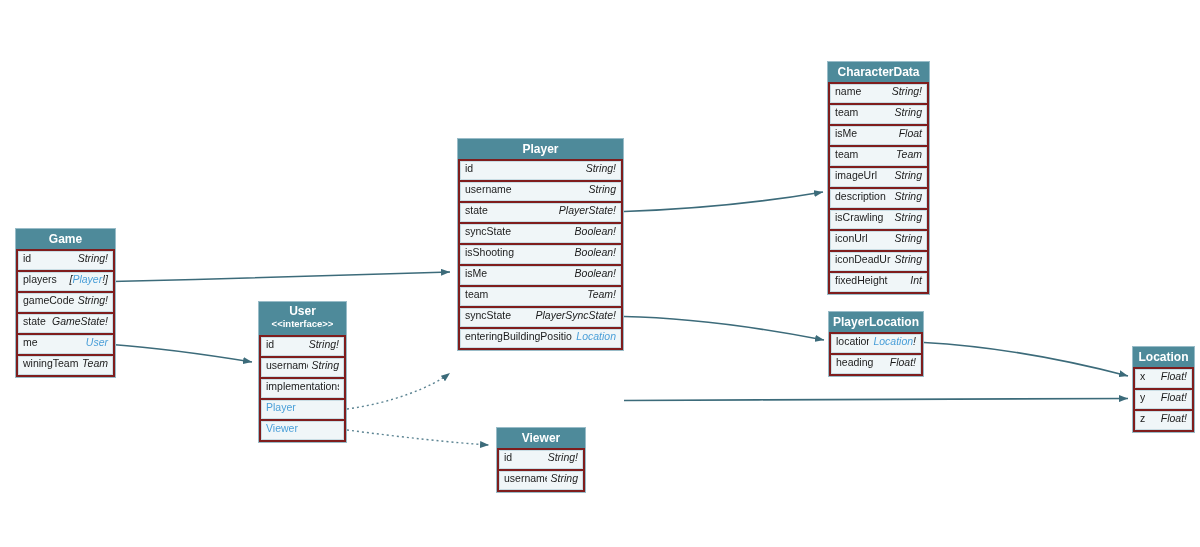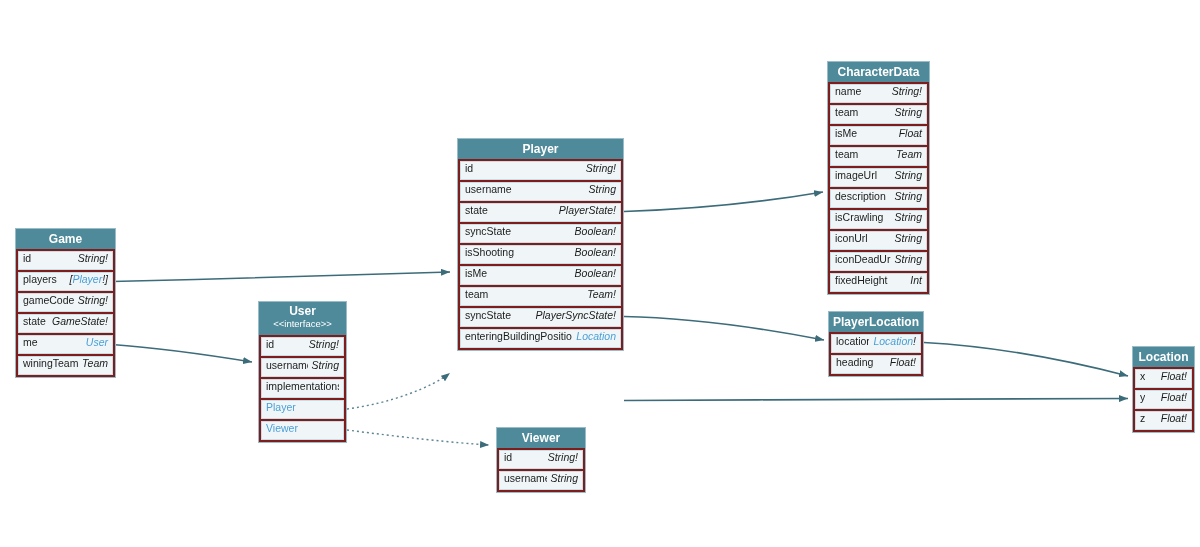--- a/index.html
+++ b/index.html
@@ -34,21 +34,21 @@
     height: 20px;
     white-space: nowrap;
     overflow: hidden;
   }
   .t-header.two {
     height: 31px;
     line-height: normal;
     padding-top: 2px;
   }
   .t-header.two .t-name { font-size: 12px; line-height: 14px; }
-  .t-sub { font-size: 9.5px; line-height: 11px; font-weight: normal; }
+  .t-sub { font-size: 9.5px; line-height: 11px; font-weight: bold; }
   .t-rows { padding: 0 2px 2px 2px; }
   .t-row {
     margin-top: 2px;
     height: 19px;
     box-sizing: border-box;
     border: 1px solid #c9dde4;
     background: #f0f6f8;
     display: flex;
     justify-content: space-between;
     align-items: flex-start;

